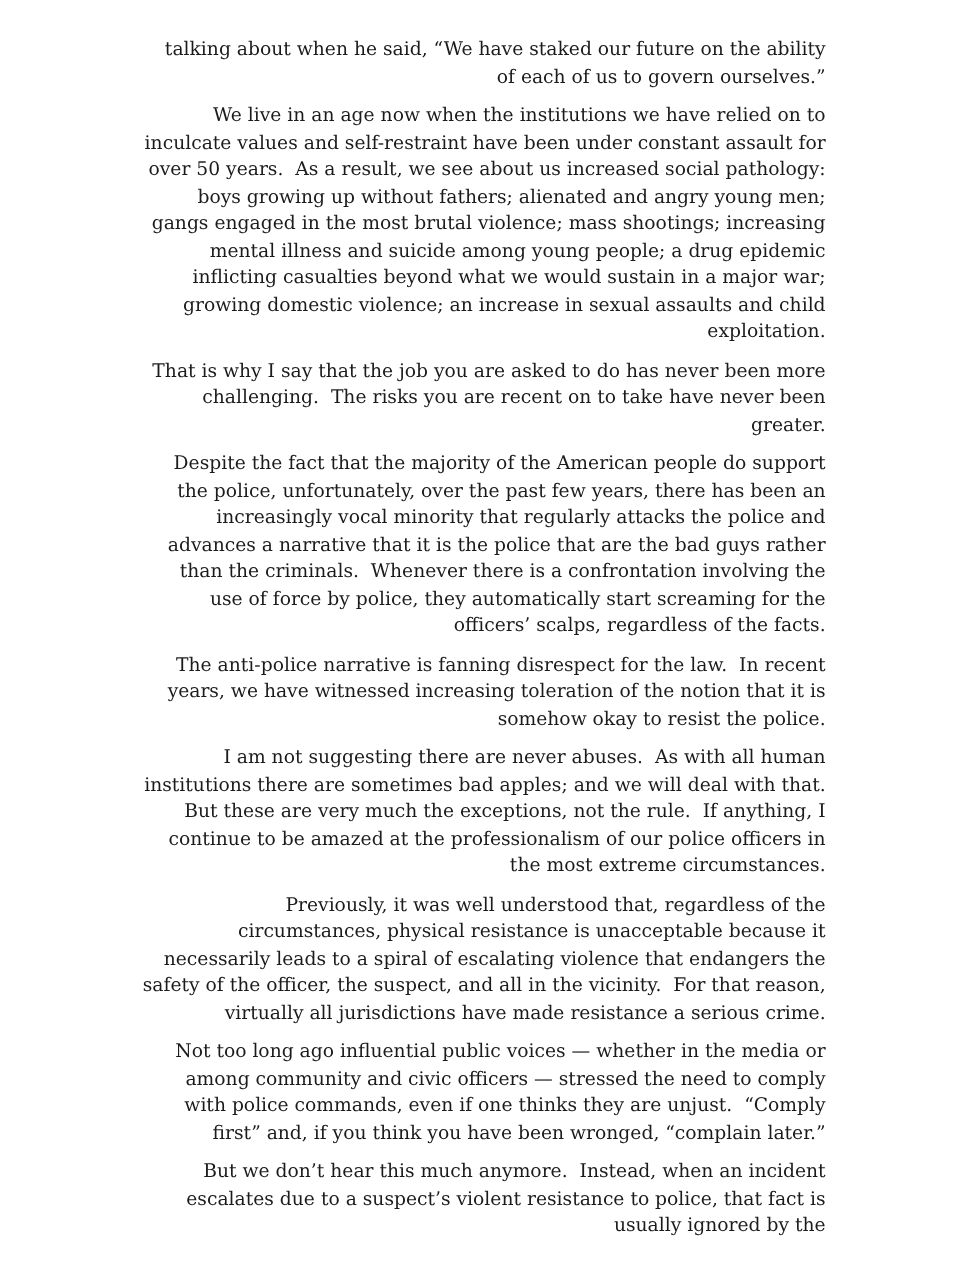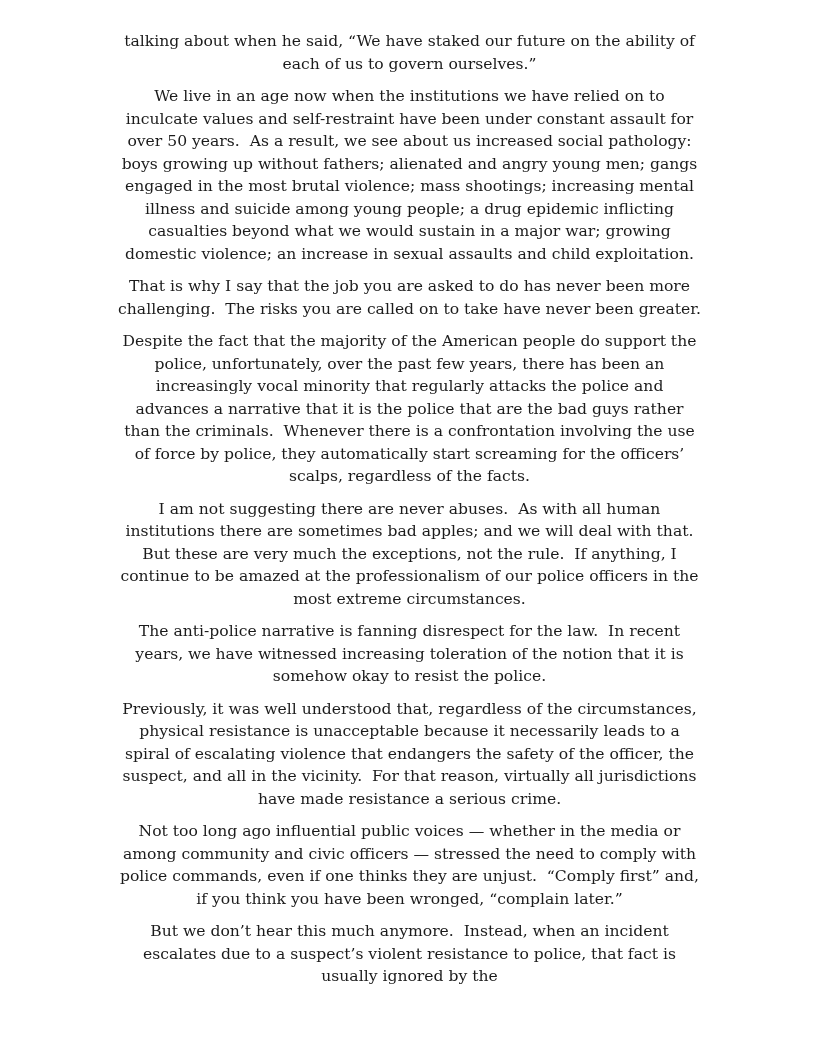--- a/index.html
+++ b/index.html
@@ -20,34 +20,34 @@
     background: #ffffff;
     font-family: "DejaVu Serif", "Liberation Serif", serif;
     font-size: 15.6px;
     line-height: 22.5px;
     color: #1b1b1b;
   }
   .content {
     width: 583px;
   }
   .para {
-    margin: 0 0 10px 0;
+    margin: 0 13px 10px 0;
     white-space: pre-wrap;       
     overflow-wrap: break-word;
-    text-align: center;
+    text-align: right;
   }
 </style>
 </head>
 <body>
 
 <div class="page">
   <div class="content" id="doc-body">
       <p class="para">talking about when he said, “We have staked our future on the ability of each of us to govern ourselves.”</p>
       <p class="para">We live in an age now when the institutions we have relied on to inculcate values and self-restraint have been under constant assault for over 50 years.  As a result, we see about us increased social pathology:  boys growing up without fathers; alienated and angry young men; gangs engaged in the most brutal violence; mass shootings; increasing mental illness and suicide among young people; a drug epidemic inflicting casualties beyond what we would sustain in a major war; growing domestic violence; an increase in sexual assaults and child exploitation.</p>
-      <p class="para">That is why I say that the job you are asked to do has never been more challenging.  The risks you are called on to take have never been greater.</p>
+      <p class="para">That is why I say that the job you are asked to do has never been more challenging.  The risks you are recent on to take have never been greater.</p>
       <p class="para">Despite the fact that the majority of the American people do support the police, unfortunately, over the past few years, there has been an increasingly vocal minority that regularly attacks the police and advances a narrative that it is the police that are the bad guys rather than the criminals.  Whenever there is a confrontation involving the use of force by police, they automatically start screaming for the officers’ scalps, regardless of the facts.</p>
+      <p class="para">The anti-police narrative is fanning disrespect for the law.  In recent years, we have witnessed increasing toleration of the notion that it is somehow okay to resist the police.</p>
       <p class="para">I am not suggesting there are never abuses.  As with all human institutions there are sometimes bad apples; and we will deal with that.  But these are very much the exceptions, not the rule.  If anything, I continue to be amazed at the professionalism of our police officers in the most extreme circumstances.</p>
-      <p class="para">The anti-police narrative is fanning disrespect for the law.  In recent years, we have witnessed increasing toleration of the notion that it is somehow okay to resist the police.</p>
       <p class="para">Previously, it was well understood that, regardless of the circumstances, physical resistance is unacceptable because it necessarily leads to a spiral of escalating violence that endangers the safety of the officer, the suspect, and all in the vicinity.  For that reason, virtually all jurisdictions have made resistance a serious crime.</p>
       <p class="para">Not too long ago influential public voices — whether in the media or among community and civic officers — stressed the need to comply with police commands, even if one thinks they are unjust.  “Comply first” and, if you think you have been wronged, “complain later.”</p>
       <p class="para">But we don’t hear this much anymore.  Instead, when an incident escalates due to a suspect’s violent resistance to police, that fact is usually ignored by the</p>
     </div>
 </div>
 
 </body></html>

